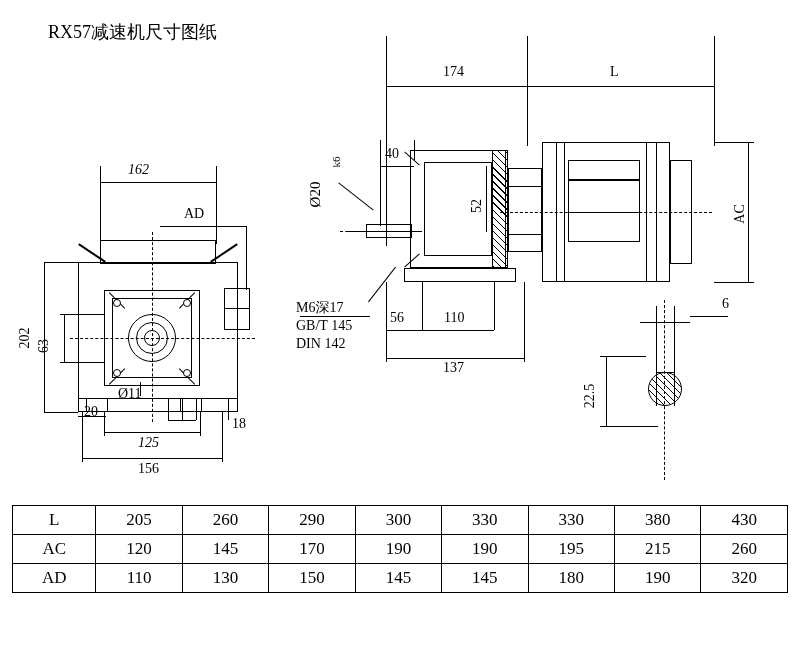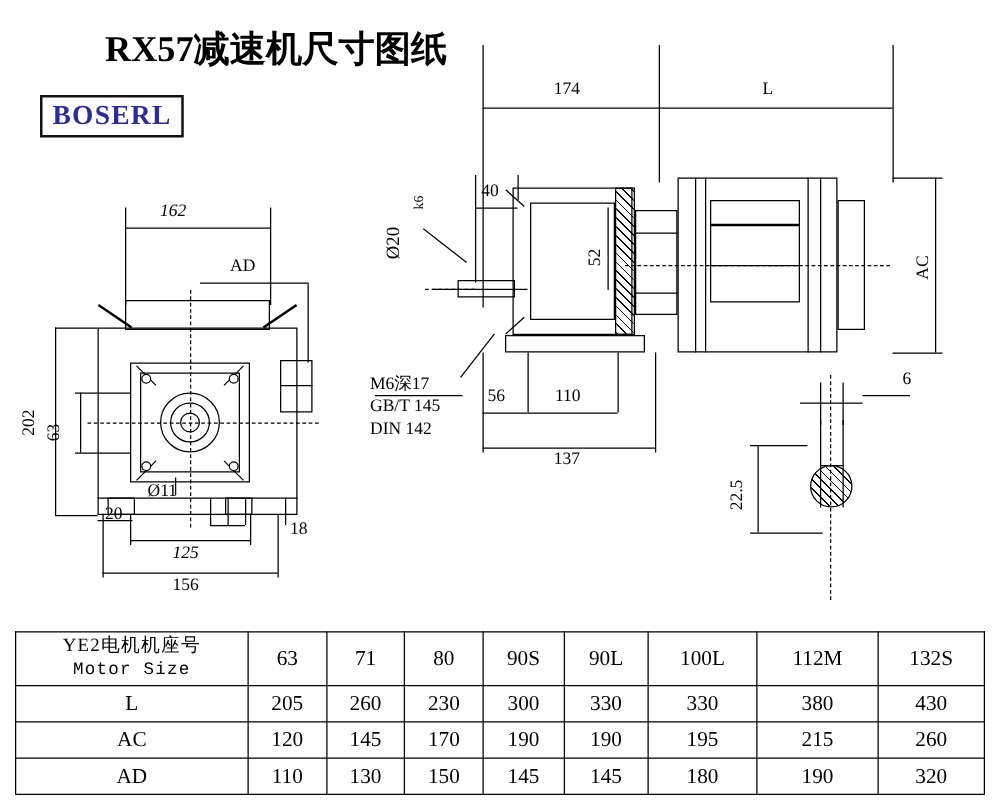--- a/index.html
+++ b/index.html
@@ -10,23 +10,22 @@
     color:#000;
     position:relative;
     overflow:hidden;
   }
   .sheet { position:absolute; left:0; top:0; width:800px; height:646px; }
 
   
   .title {
     position:absolute; left:48px; top:20px;
     font-family:"Liberation Serif", serif;
-    font-size:29px; font-weight:bold; letter-spacing:0px;
+    font-size:18px; font-weight:normal; letter-spacing:0px;
     white-space:nowrap;
-    margin-left:36px;
   }
   
   .logo {
     position:absolute; left:32px; top:76px;
     border:2px solid #111;
     padding:1px 8px 3px 8px;
     background:#fff;
   }
   .logo span {
     font-family:"Liberation Serif", serif;
@@ -95,23 +94,20 @@
   }
   table.spec td.rowlbl { font-size:17px; }
 </style>
 </head>
 <body>
 
 <div class="sheet">
 
   <div class="title">RX57减速机尺寸图纸</div>
 
-  <div class="logo">
-    <span>BOSERL</span>
-  </div>
 
   <div class="box" style="left:78px; top:262px; width:160px; height:150px;"></div>
 
   <div class="box" style="left:100px; top:240px; width:116px; height:24px;"></div>
 
   <div class="ln h2" style="left:76px; top:252px; width:32px; transform:rotate(34deg);"></div>
   <div class="ln h2" style="left:208px; top:252px; width:32px; transform:rotate(-34deg);"></div>
 
   <div class="box" style="left:224px; top:288px; width:26px; height:42px;"></div>
   <div class="ln h1" style="left:224px; top:308px; width:26px;"></div>
@@ -275,39 +271,25 @@
   <div class="dim" style="left:722px; top:296px;">6</div>
   <div class="ln h1" style="left:690px; top:316px; width:38px;"></div>
 
   <div class="ln v1" style="left:606px; top:356px; height:70px;"></div>
   <div class="ln h1" style="left:600px; top:356px; width:46px;"></div>
   <div class="ln h1" style="left:600px; top:426px; width:58px;"></div>
   <div class="dimv" style="left:578px; top:388px;">22.5</div>
 
   <table class="spec">
     <tbody>
-        <tr>
-      <td class="head1">
-        <div>YE2电机机座号</div>
-        <div style="font-family:'Liberation Mono', monospace; font-size:14px;">Motor Size</div>
-      </td>
-      <td>63</td>
-      <td>71</td>
-      <td>80</td>
-      <td>90S</td>
-      <td>90L</td>
-      <td>100L</td>
-      <td>112M</td>
-      <td>132S</td>
-    </tr>
     <tr>
       <td class="rowlbl">L</td>
       <td>205</td>
       <td>260</td>
-      <td>230</td>
+      <td>290</td>
       <td>300</td>
       <td>330</td>
       <td>330</td>
       <td>380</td>
       <td>430</td>
     </tr>
     <tr>
       <td class="rowlbl">AC</td>
       <td>120</td>
       <td>145</td>

